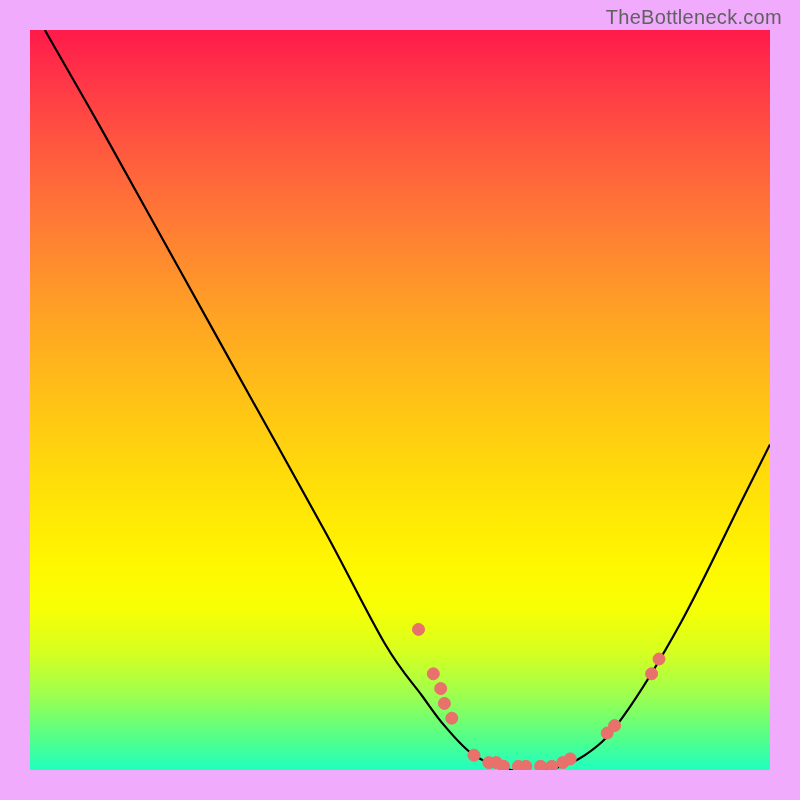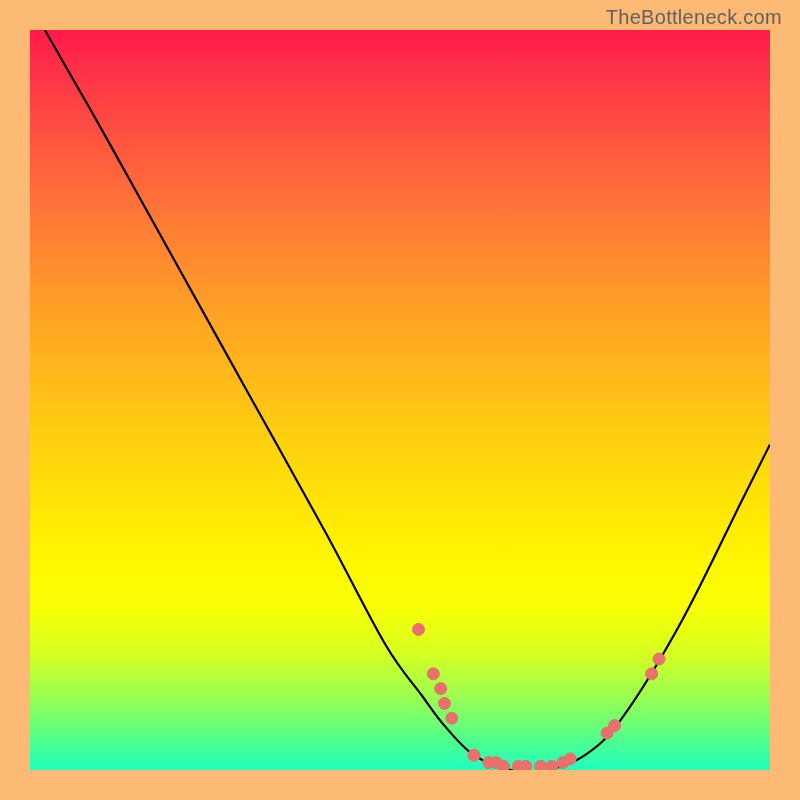--- a/index.html
+++ b/index.html
@@ -1,18 +1,18 @@
 <!DOCTYPE html>
 <html><head>
 <meta charset="utf-8">
 <style>
   * { margin: 0; padding: 0; box-sizing: border-box; }
   body { width: 800px; height: 800px; background: #000; position: relative; font-family: Arial, sans-serif; }
   .watermark { position: absolute; top: 6px; right: 18px; color: #606060; font-size: 20px; font-weight: 500; z-index: 10; letter-spacing: 0.3px; }
-  .outer { position: absolute; top: 0; left: 0; width: 800px; height: 800px; background: #fdba74; padding-left: 19px; }
+  .outer { position: absolute; top: 0; left: 0; width: 800px; height: 800px; background: #f0abfc; padding-left: 19px; }
   .plot-area { position: absolute; top: 30px; left: 30px; width: 740px; height: 740px; overflow: hidden; }
   .gradient-bg { position: absolute; top: 0; left: 0; width: 100%; height: 100%;
     background: linear-gradient(to bottom,
       #ff1a4a 0%,
       #ff3348 6%,
       #ff5540 15%,
       #ff7b35 26%,
       #ffa125 38%,
       #ffc216 50%,
       #ffe008 62%,

